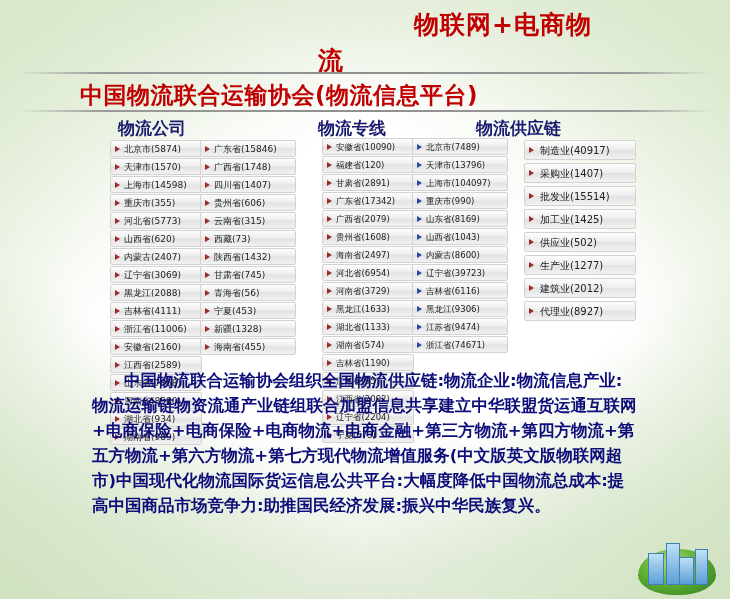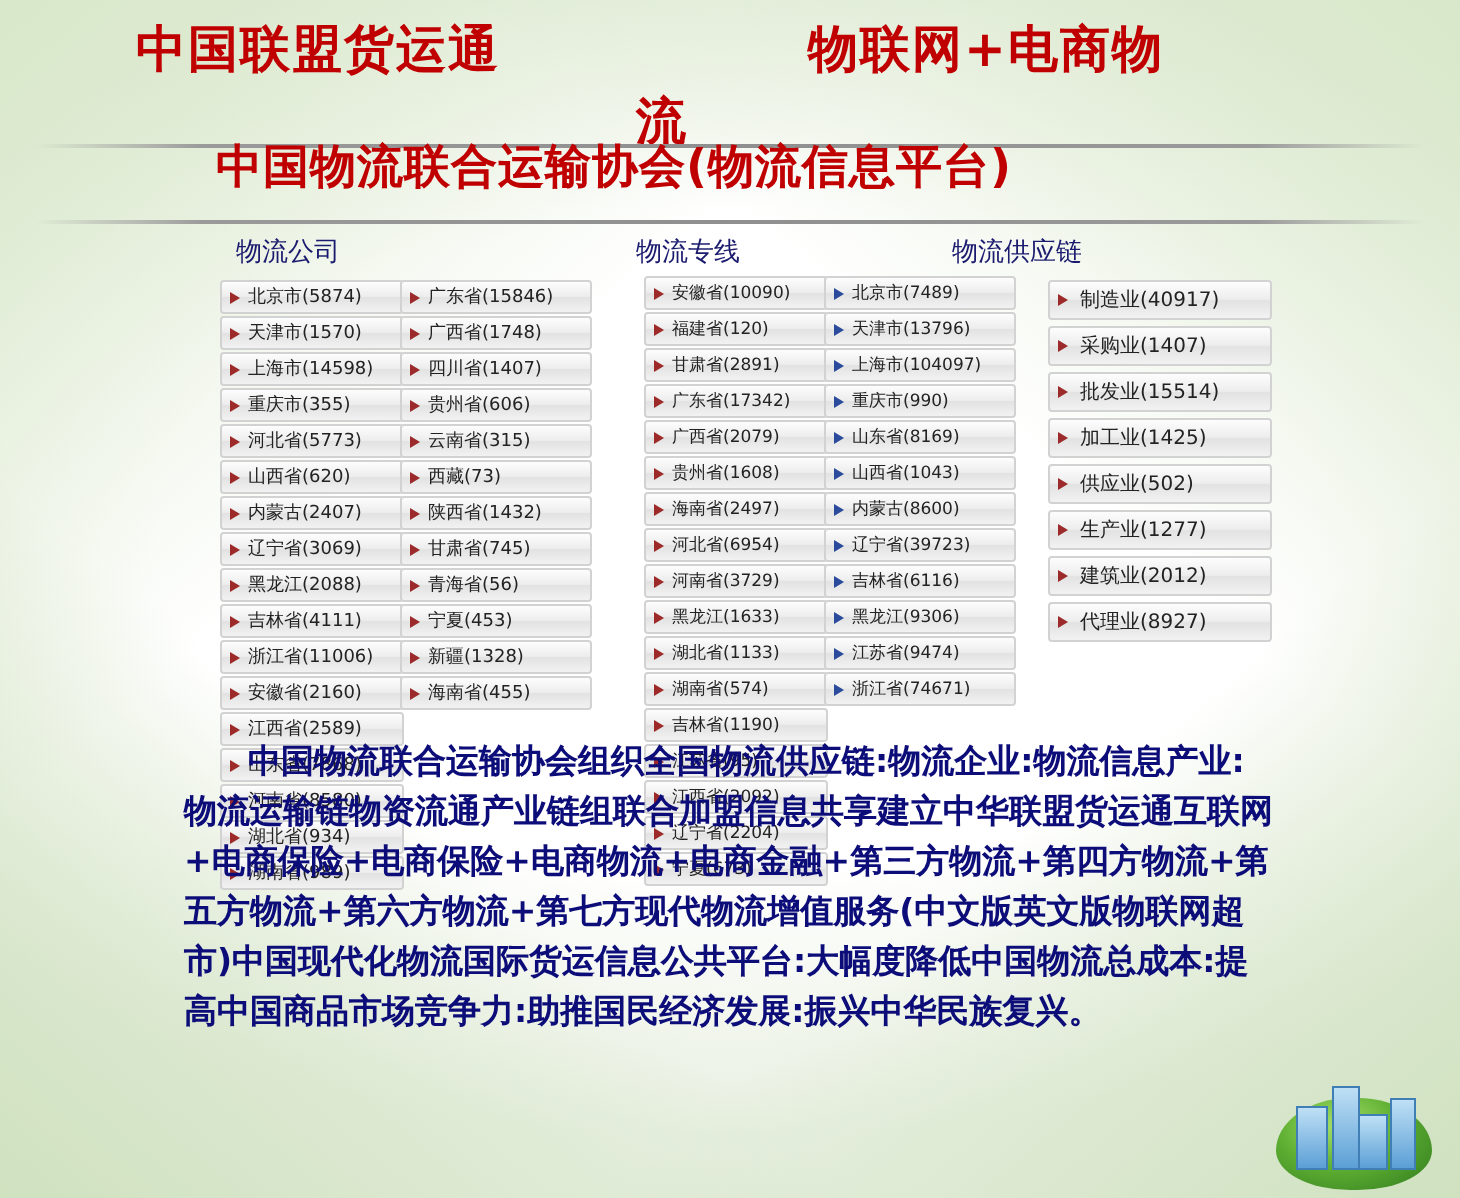--- a/index.html
+++ b/index.html
@@ -41,52 +41,51 @@
     font-weight: bold;
     letter-spacing: 1px;
     white-space: nowrap;
   }
   #title-left {
     left: 68px;
     top: 8px;
     font-size: 25px;
   }
   #title-right {
-    left: 404px;
+    left: 414px;
     top: 8px;
     font-size: 25px;
   }
   #title-right2 {
     left: 318px;
     top: 44px;
     font-size: 25px;
   }
   #subtitle {
     left: 80px;
-    top: 68px;
+    top: 80px;
     font-size: 23px;
     color: #c00000;
     letter-spacing: 0.5px;
-    margin-left: 28px;
   }
 
   .divider {
     position: absolute;
     left: 18px;
     width: 694px;
     height: 2px;
     background: linear-gradient(to right, rgba(140,140,140,0) 0%, #9a9a9a 12%, #8f8f8f 50%, #9a9a9a 88%, rgba(140,140,140,0) 100%);
   }
   #divider-top { top: 72px; }
   #divider-mid { top: 110px; }
 
   .col-header {
     position: absolute;
-    font-size: 13px;
-    font-weight: normal;
+    font-size: 17px;
+    font-weight: bold;
     color: #1a1a6e;
     white-space: nowrap;
   }
   #hdr-1 { left: 118px; top: 117px; }
   #hdr-2 { left: 318px; top: 117px; }
   #hdr-3 { left: 476px; top: 117px; }
 
   .list {
     position: absolute;
     width: 92px;
@@ -171,21 +170,20 @@
   #logo .b1 { right: 58px; width: 14px; height: 30px; }
   #logo .b2 { right: 42px; width: 12px; height: 40px; }
   #logo .b3 { right: 28px; width: 13px; height: 26px; }
   #logo .b4 { right: 14px; width: 11px; height: 34px; }
 </style>
 </head>
 <body>
 
 <div id="page">
 
-  <div class="headline" id="title-left">中国联盟货运通</div>
   <div class="headline" id="title-right">物联网+电商物</div>
   <div class="headline" id="title-right2">流</div>
 
   <div class="divider" id="divider-top"></div>
 
   <div class="headline" id="subtitle">中国物流联合运输协会(物流信息平台)</div>
 
   <div class="divider" id="divider-mid"></div>
 
   <div class="col-header" id="hdr-1">物流公司</div>

